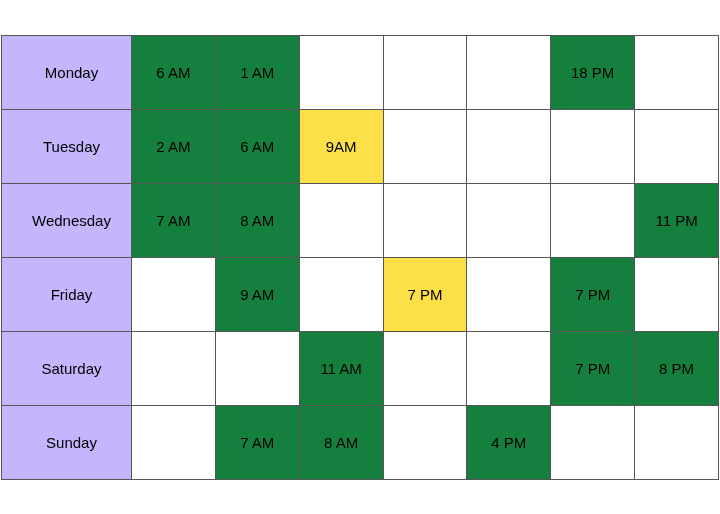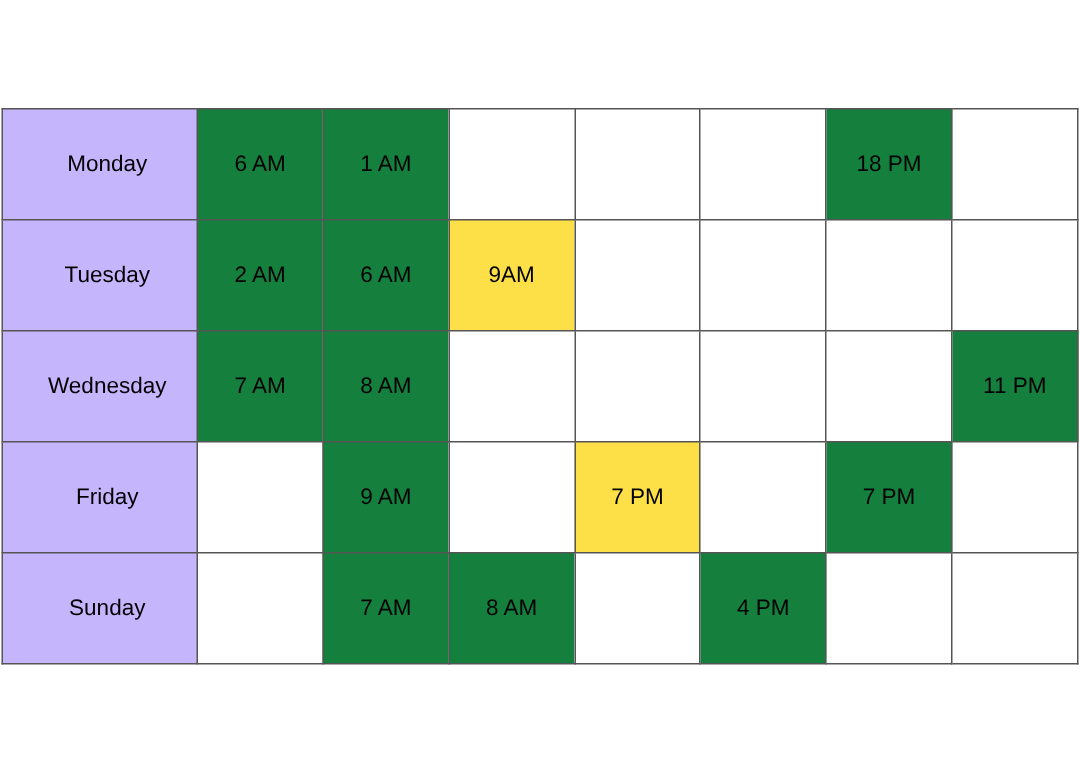--- a/index.html
+++ b/index.html
@@ -85,20 +85,30 @@
         <td class="cell-day">Friday</td>
         <td class="cell-white"></td>
         <td class="cell-tan">9 AM</td>
         <td class="cell-white"></td>
         <td class="cell-green">7 PM</td>
         <td class="cell-white"></td>
         <td class="cell-blue">7 PM</td>
         <td class="cell-white"></td>
       </tr>
       <tr>
+        <td class="cell-day">Saturday</td>
+        <td class="cell-white"></td>
+        <td class="cell-white"></td>
+        <td class="cell-blue">11 AM</td>
+        <td class="cell-white"></td>
+        <td class="cell-white"></td>
+        <td class="cell-blue">7 PM</td>
+        <td class="cell-blue">8 PM</td>
+      </tr>
+      <tr>
         <td class="cell-day">Sunday</td>
         <td class="cell-white"></td>
         <td class="cell-tan">7 AM</td>
         <td class="cell-tan">8 AM</td>
         <td class="cell-white"></td>
         <td class="cell-tan">4 PM</td>
         <td class="cell-white"></td>
         <td class="cell-white"></td>
       </tr>
     </tbody>

